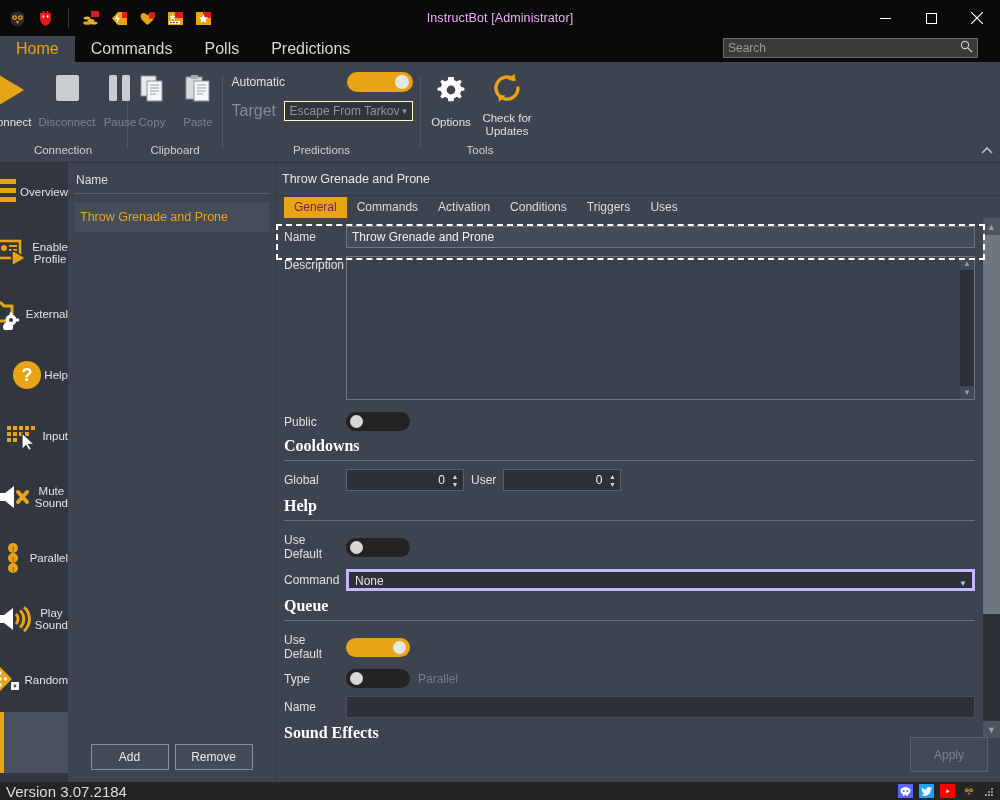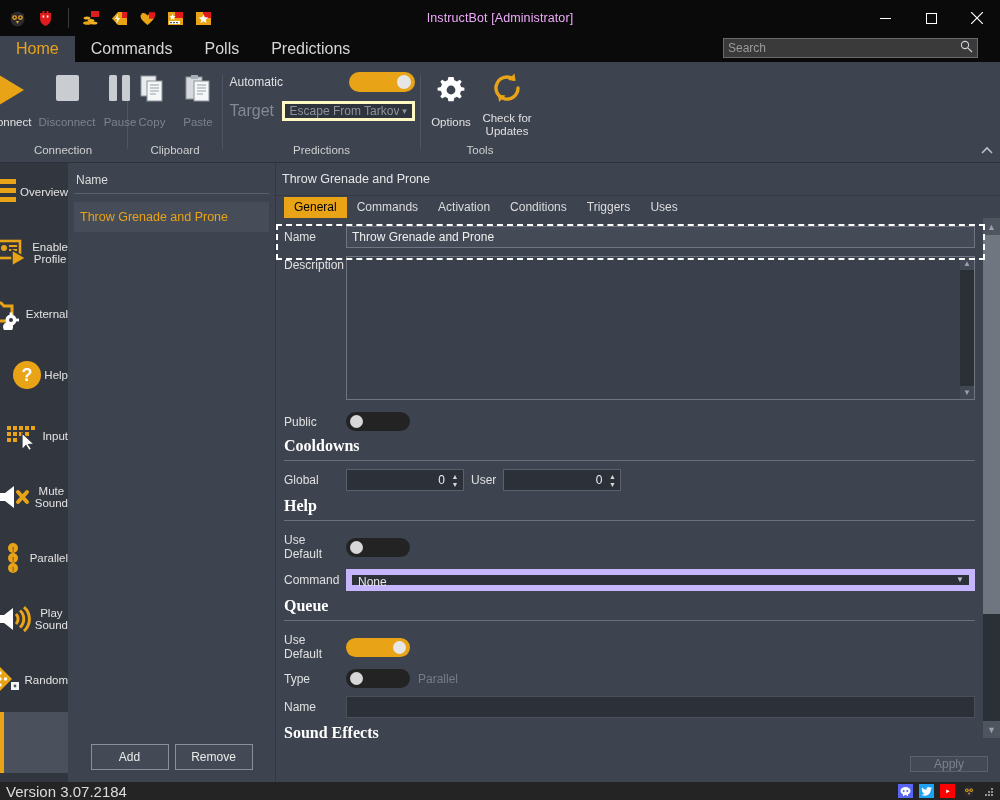--- a/index.html
+++ b/index.html
@@ -55,21 +55,21 @@
   .toggle { width:66px; height:20px; border-radius:10px; background:#232323; position:relative; display:inline-block; vertical-align:middle; }
   .toggle .knob { position:absolute; width:14px; height:14px; border-radius:50%; background:#d8d8d8; top:3px; left:4px; }
   .toggle.on { background:#e8a317; }
   .toggle.on .knob { left:48px; background:#e6e6e6; }
   .toggle.sm { width:64px; height:19px; }
   .toggle.sm .knob { width:13px; height:13px; top:3px; }
   .toggle.sm.on .knob { left:47px; }
 
   
   .combo {
-    background:#2f333b; border:3px solid #fef9c3; height:20px; display:flex; align-items:center;
+    background:#2f333b; border:1px solid #fef9c3; height:20px; display:flex; align-items:center;
     padding:0 3px 0 5px; font-size:12px; color:#8e949e; position:relative;
   }
   .combo .cv { flex:1; overflow:hidden; white-space:nowrap; }
   .combo .carat { width:10px; text-align:center; font-size:8px; color:#8e949e; }
 
   
   .middle { display:flex; flex:1; min-height:0; }
 
   
   .rail { width:68px; background:#32363f; flex:0 0 68px; overflow:hidden; position:relative; }
@@ -90,21 +90,21 @@
     min-width:78px; height:26px; background:#434a56; border:1px solid #8a909b;
     color:#eaeaea; font-size:12px; font-family:inherit; display:flex; align-items:center; justify-content:center;
   }
   .btn.disabled { color:#7d838d; border-color:#5a616d; }
 
   
   .detail { flex:1; min-width:0; background:#3d4450; display:flex; flex-direction:column; position:relative; }
   .detail-title { padding:9px 0 9px 6px; font-size:12.5px; color:#e6e6e6; border-bottom:1px solid #333942; }
   .tabs { display:flex; align-items:flex-end; height:22px; padding-left:8px; gap:0; background:#3d4450; }
   .tab { padding:3px 10px 4px 10px; font-size:12px; color:#dcdcdc; }
-  .tab.active { background:#e8a317; color:#000000; }
+  .tab.active { background:#e8a317; color:#701a75; }
 
   .form-scroll { position:relative; flex:1; min-height:0; }
   .form { position:absolute; inset:0 17px 0 0; padding:0; overflow:hidden; }
 
   .frow { display:flex; align-items:center; min-height:25px; padding:2px 0; }
   .frow .flab { width:70px; flex:0 0 70px; font-size:12px; color:#e0e0e0; padding-left:8px; }
 
   .txtinput {
     height:22px; background:#444b57; border:1px solid #6f7682; color:#efefef;
     font-family:inherit; font-size:12px; padding:0 5px; outline:none; width:100%;
@@ -122,40 +122,40 @@
 
   .section-h { font-size:16px; font-weight:bold; color:#fff; padding:4px 0 3px 8px; font-family:"Liberation Serif", serif; }
   .section-rule { height:1px; background:#6a717d; margin:2px 8px 6px 8px; }
 
   .spin { display:flex; height:22px; width:118px; background:#2c3038; border:1px solid #5a616d; }
   .spin .sv { flex:1; text-align:right; font-size:12px; color:#efefef; padding:3px 4px 0 0; }
   .spin .sarrows { width:14px; display:flex; flex-direction:column; justify-content:center; align-items:center; gap:1px; padding-right:2px; }
   .spin .sarrows i { font-style:normal; font-size:7px; line-height:7px; color:#d2d6dc; }
 
   .combo2 {
-    height:22px; background:#2c3038; border:6px solid #c4b5fd; display:flex; align-items:flex-start;
+    height:22px; background:#2c3038; border:3px solid #c4b5fd; display:flex; align-items:flex-end;
     padding:0 3px 0 6px; font-size:12px; color:#e6e6e6; flex:1;
   }
   .combo2 .cv { flex:1; }
   .combo2 .carat { width:12px; text-align:center; font-size:8px; color:#bfc4cc; }
 
   .dimtext { color:#767c86; font-size:12px; padding-left:8px; }
 
   
   .form-sb { position:absolute; right:0; top:0; bottom:0; width:17px; background:#2b2f36; display:flex; flex-direction:column; }
   .form-sb .arr { height:17px; display:flex; align-items:center; justify-content:center; color:#9aa0aa; font-size:9px; background:#4f555f; }
   .form-sb .track { flex:1; position:relative; background:#2b2f36; }
   .form-sb .thumb { position:absolute; left:0; right:0; top:0; height:78%; background:#70767f; }
 
   
   .focus-rect {
     position:absolute; pointer-events:none; z-index:40;
     border:2px dashed #ffffff;
   }
-  .apply-btn { position:absolute; right:12px; bottom:10px; width:72px; height:16px; }
+  .apply-btn { position:absolute; right:12px; bottom:10px; width:72px; height:35px; }
 
   
   .statusbar { height:18px; background:#242424; display:flex; align-items:center; padding:0 2px 0 6px; flex:0 0 18px; }
   .sb-ver { font-size:15px; color:#dcdcdc; }
   .sb-right { margin-left:auto; display:flex; align-items:center; gap:6px; padding-right:4px; }
   .sb-ico { width:15px; height:14px; display:flex; align-items:center; justify-content:center; }
   .grip { width:10px; height:10px; position:relative; margin-left:2px; }
 </style>
 </head>
 <body>

